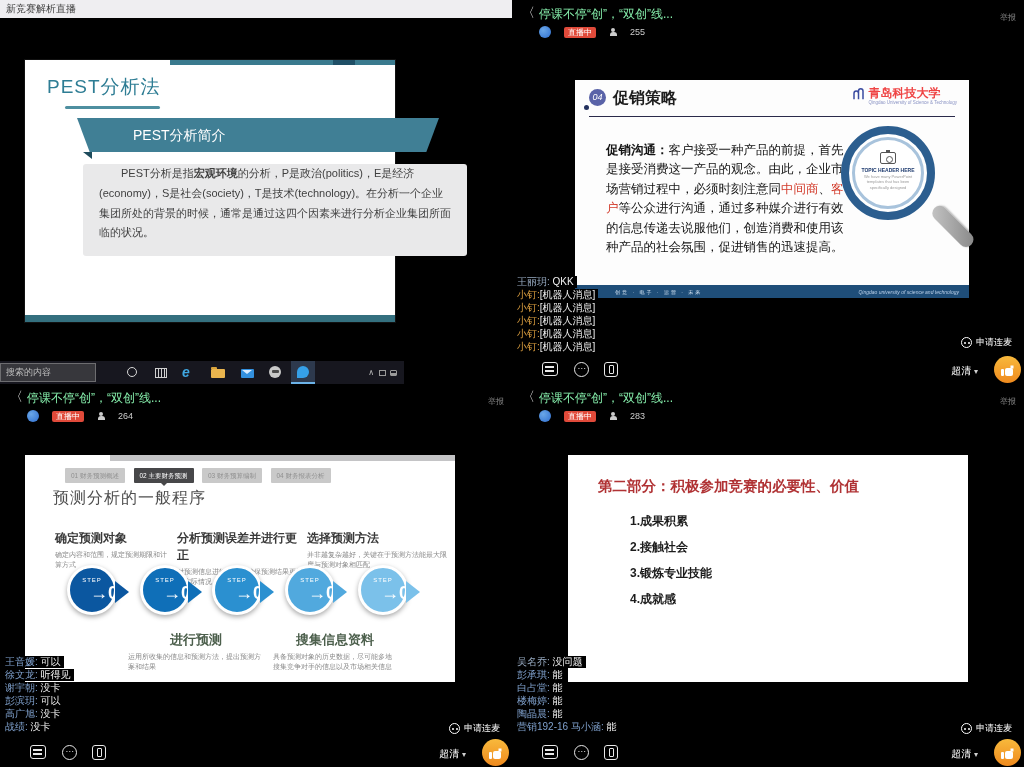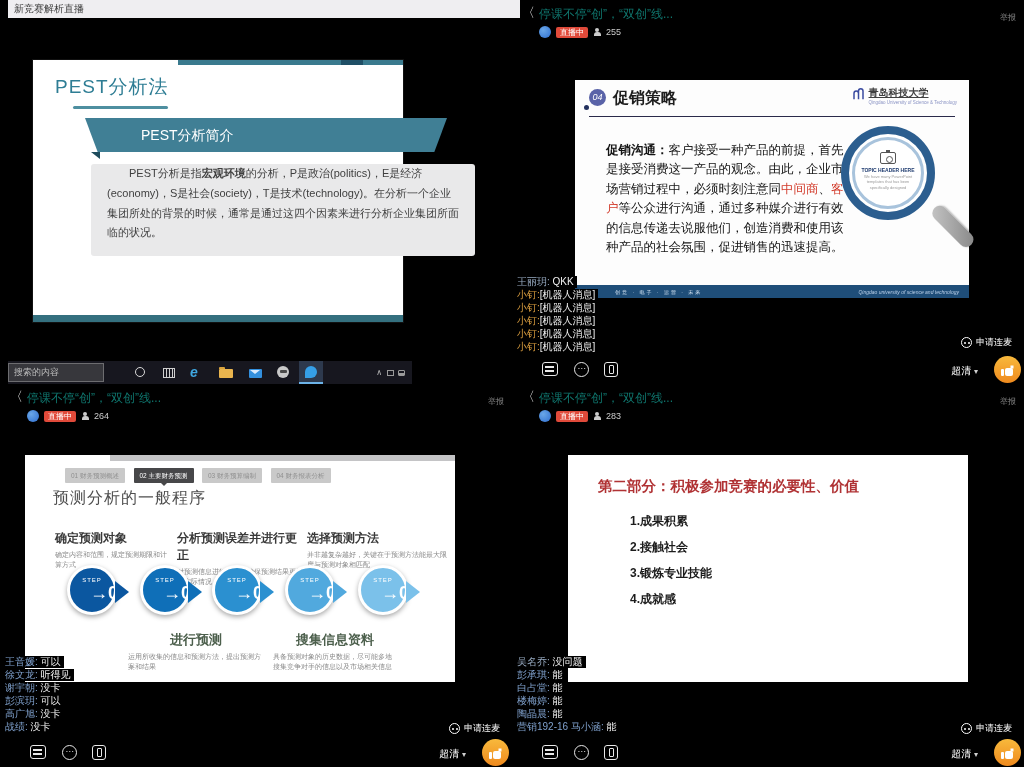--- a/index.html
+++ b/index.html
@@ -1,19 +1,19 @@
 <!DOCTYPE html>
 <html><head>
 <meta charset="utf-8">
 <style>
   html,body{margin:0;padding:0;background:#000;}
   *{box-sizing:border-box;font-family:"Liberation Sans","DejaVu Sans",sans-serif;}
   #stage{position:relative;width:1024px;height:767px;background:#000;overflow:hidden;}
   .quad{position:absolute;width:512px;height:383px;overflow:hidden;}
-  #q-tl{left:8px;top:0;height:384px;}
+  #q-tl{left:0;top:0;height:384px;}
   #q-tr{left:512px;top:0;height:384px;}
   #q-bl{left:0;top:384px;}
   #q-br{left:512px;top:384px;}
 
   
   .titlebar{position:absolute;left:0;top:0;width:512px;height:18px;background:#efeef1;color:#3a3a3a;font-size:10px;line-height:18px;padding-left:6px;}
   .slide-pest{position:absolute;left:25px;top:60px;width:370px;height:262px;background:#fff;box-shadow:0 0 0 1px #111;}
   .pest-topstrip{position:absolute;left:145px;right:0;top:0;height:5px;background:#3a7a8e;}
   .pest-topstrip2{position:absolute;right:40px;top:0;width:22px;height:5px;background:#1f4f66;}
   .pest-title{position:absolute;left:22px;top:14px;font-size:19px;color:#2e7d94;letter-spacing:1px;}
@@ -38,23 +38,23 @@
   #ico-avatar::before{content:"";position:absolute;left:2.5px;top:4px;width:7px;height:3px;background:#4a4a4a;border-radius:1px;}
   #app-active{left:291px;top:0;width:24px;height:23px;background:rgba(110,160,215,.25);border-bottom:2px solid #6cb3e8;}
   #app-active::after{content:"";position:absolute;left:6px;top:5px;width:12px;height:12px;border-radius:50% 50% 50% 0;background:#35a0e8;}
   .tray{position:absolute;right:28px;top:7px;color:#b9b9b9;font-size:8px;letter-spacing:2px;}
   .tray-sq{position:absolute;top:9px;width:7px;height:6px;border:1px solid #9a9a9a;}
   #tray-net{right:18px;}
   #tray-vol{right:7px;border-radius:1px;background:linear-gradient(0deg,#9a9a9a 40%,transparent 40%);}
 
   
   .back{position:absolute;left:10px;top:6px;color:#ddd;font-size:13px;line-height:14px;}
-  .s-title{position:absolute;left:27px;top:6px;color:#0f766e;font-size:12px;}
+  .s-title{position:absolute;left:27px;top:6px;color:#86efac;font-size:12px;}
   .report{position:absolute;right:8px;top:12px;color:#8c8c8c;font-size:8px;}
-  .s-sub{position:absolute;left:27px;top:25px;height:14px;display:flex;align-items:center;gap:5px;}
+  .s-sub{position:absolute;left:27px;top:25px;height:14px;display:flex;align-items:center;gap:13px;}
   .avatar{width:12px;height:12px;border-radius:50%;background:radial-gradient(circle at 35% 35%,#6aa7e8,#2f6fd0);}
   .live-badge{background:#e04a3a;color:#fff;font-size:8px;line-height:11px;padding:0 4px;border-radius:2px;}
   .person-icon{width:8px;height:9px;position:relative;}
   .person-icon::before{content:"";position:absolute;left:2px;top:0;width:4px;height:4px;border-radius:50%;background:#ccc;}
   .person-icon::after{content:"";position:absolute;left:.5px;top:4.5px;width:7px;height:4px;border-radius:3px 3px 0 0;background:#ccc;}
   .viewers{color:#ccc;font-size:9px;}
   .chat{position:absolute;left:2px;z-index:6;}
   .chat-line{display:table;background:#000;padding:0 3px;margin-bottom:1px;font-size:10px;line-height:12px;white-space:nowrap;}
   .cname.gray{color:#96a9c0;} .cname.orange{color:#dfa140;} .cname.blue{color:#7fa0cc;}
   .cmsg{color:#f2f2f2;}
@@ -76,21 +76,21 @@
   .thumb::before{content:"";position:absolute;left:0;bottom:0;width:3px;height:7px;background:#fff;border-radius:1px;}
   .thumb::after{content:"";position:absolute;left:4px;bottom:0;width:8px;height:8px;background:#fff;border-radius:2px;box-shadow:3px -5px 0 -2.5px #fff;}
 
   
   .slide-promo{position:absolute;left:63px;top:80px;width:394px;height:218px;background:#fdfdfd;}
   .promo-num{position:absolute;left:14px;top:9px;width:17px;height:17px;border-radius:50%;background:#5a63a8;color:#fff;font-size:9px;font-style:italic;line-height:17px;text-align:center;}
   .promo-dot{position:absolute;left:9px;top:25px;width:5px;height:5px;border-radius:50%;background:#23315e;}
   .promo-title{position:absolute;left:38px;top:8px;font-size:16px;font-weight:bold;color:#1e1e1e;}
   .promo-rule{position:absolute;left:14px;right:14px;top:36px;height:1px;background:#2a2a4a;}
   .logo{position:absolute;right:12px;top:6px;display:flex;align-items:flex-start;gap:3px;}
-  .logo-text .cn{color:#404040;font-weight:bold;font-size:10px;line-height:14px;text-decoration:underline;}
+  .logo-text .cn{color:#ef4444;font-weight:bold;font-size:12px;line-height:14px;}
   .logo-text .en{color:#8a93c4;font-size:4.5px;line-height:6px;}
   .promo-body{position:absolute;left:14px;top:44px;width:240px;margin:17px;font-size:12.5px;line-height:1.55;color:#141414;}
   .promo-body .lead{font-weight:bold;}
   .promo-body .red{color:#d23a2a;}
   .mag{position:absolute;left:266px;top:46px;width:94px;height:94px;border-radius:50%;border:8px solid #2c5e8f;background:#fff;}
   .mag-inner{position:absolute;inset:3px;border:3px solid #a8c3dc;border-radius:50%;display:flex;flex-direction:column;align-items:center;overflow:hidden;}
   .board{width:16px;height:12px;border:1px solid #555;border-radius:2px;position:relative;margin-top:12px;}
   .board::before{content:"";position:absolute;left:4.5px;top:2.5px;width:5px;height:5px;border:1px solid #555;border-radius:50%;}
   .board::after{content:"";position:absolute;left:5px;top:-3px;width:4px;height:2px;background:#555;}
   .mag-h{margin:3px 0 1px;font-size:5px;font-weight:bold;color:#1d3a6e;text-align:center;}

